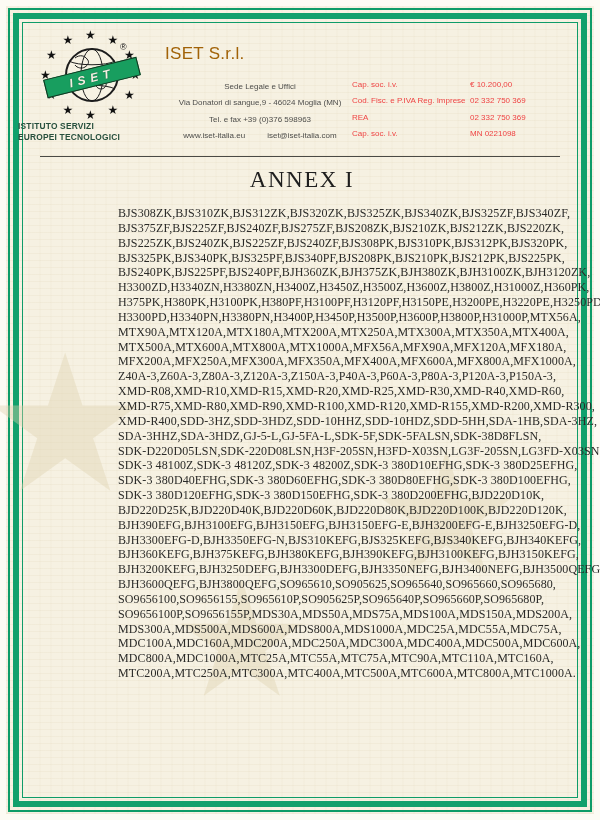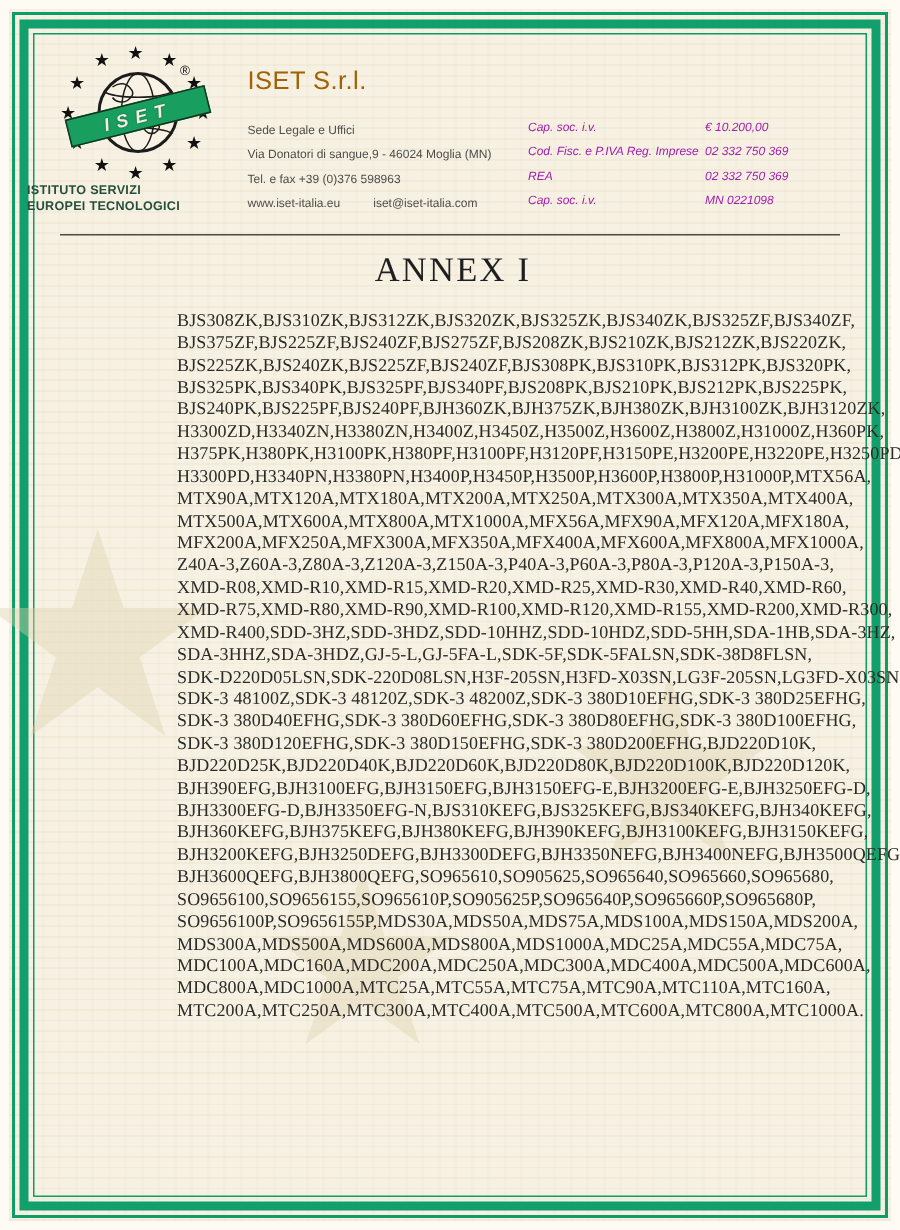--- a/index.html
+++ b/index.html
@@ -26,24 +26,24 @@
           border:1px solid #14341f;transform:rotate(-14deg);display:flex;align-items:center;
           justify-content:center;}
   .ribbon span{color:#f3efe2;font-weight:bold;font-style:italic;font-size:12px;letter-spacing:5px;
           text-shadow:0 0 1px #0c4d2c;}
   .rmark{position:absolute;left:76px;top:10px;font-size:9px;color:#111;}
   .logo-caption{position:absolute;left:18px;top:121px;width:155px;
           font-weight:bold;font-size:8.4px;line-height:10.5px;color:#274f3d;letter-spacing:0.2px;}
 
   .company{position:absolute;left:165px;top:44px;width:190px;color:#4a4a48;}
   .cname{font-size:17px;color:#a16207;letter-spacing:0.3px;margin-bottom:15px;}
-  .info-row{font-size:8px;line-height:16.4px;color:#4d4d4b;white-space:nowrap;}
+  .info-row{font-size:8px;line-height:16.4px;color:#4d4d4b;white-space:nowrap;text-align:center;}
   .email{margin-left:22px;}
 
-  .registry{position:absolute;left:352px;top:77px;width:210px;color:#a21caf;font-style:italic;}
+  .registry{position:absolute;left:352px;top:77px;width:210px;color:#ef4444;}
   .reg-row{font-size:8px;line-height:16.4px;white-space:nowrap;display:flex;}
   .reg-label{display:inline-block;width:118px;}
   .reg-value{display:inline-block;}
 
   .rule{position:absolute;left:40px;right:40px;top:156px;height:1px;background:#4a4a46;}
 
   
   .title{position:absolute;left:20px;top:167px;width:564px;text-align:center;
          font-family:"Liberation Serif",serif;font-size:23px;letter-spacing:1.5px;color:#1f1f1f;}
   .models{position:absolute;left:118px;top:206px;width:420px;

